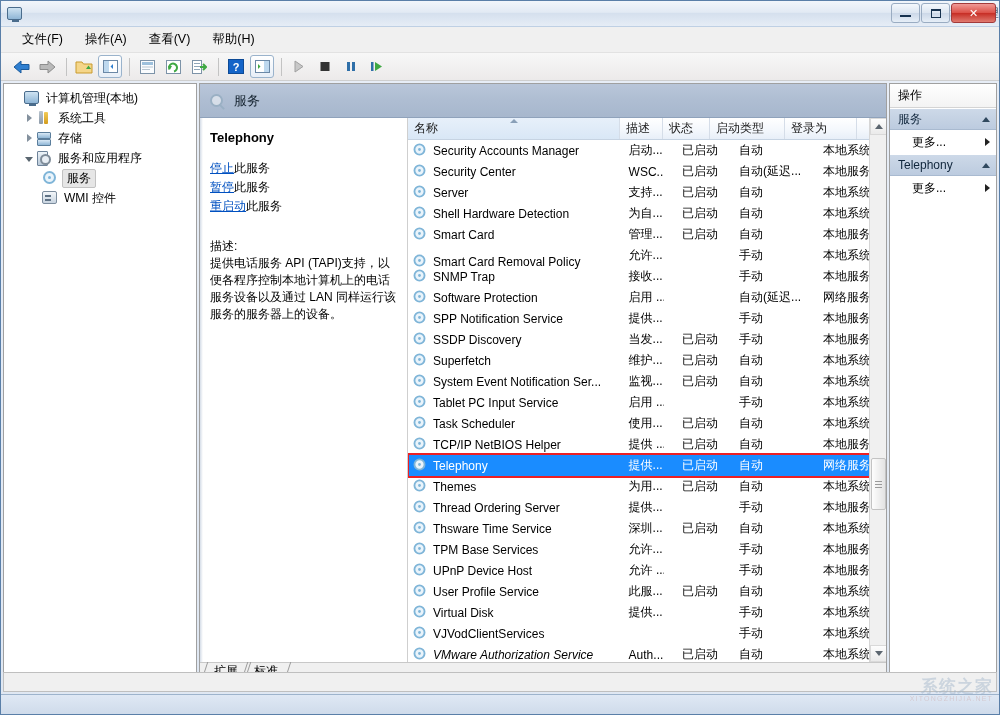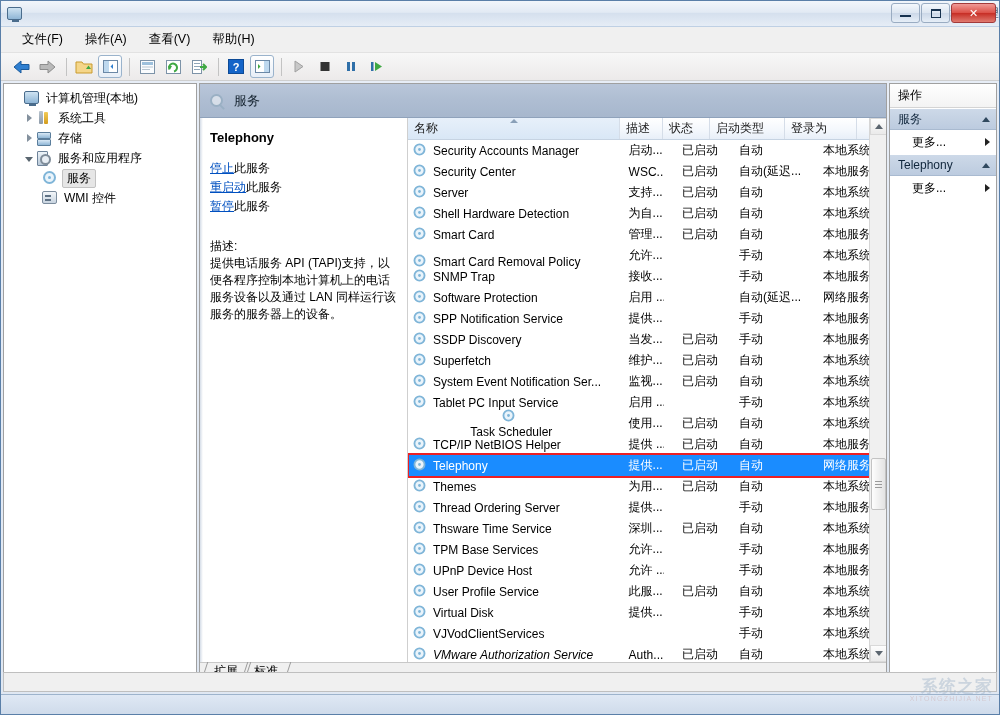--- a/index.html
+++ b/index.html
@@ -523,24 +523,24 @@
 
       <div class="mid-body">
 
         <div class="detail">
           <div class="detail-title">Telephony</div>
 
           <div class="detail-link">
             <a>停止</a><span>此服务</span>
           </div>
           <div class="detail-link">
-            <a>重启动</a><span>此服务</span>
+            <a>暂停</a><span>此服务</span>
           </div>
           <div class="detail-link">
-            <a>暂停</a><span>此服务</span>
+            <a>重启动</a><span>此服务</span>
           </div>
 
           <div class="detail-desc-label">描述:</div>
           <div class="detail-desc">提供电话服务 API (TAPI)支持，以便各程序控制本地计算机上的电话服务设备以及通过 LAN 同样运行该服务的服务器上的设备。</div>
         </div>
 
         <div class="listwrap">
 
           <div class="lv-head">
             <div class="lv-th sorted" style="width:212px;">
@@ -713,21 +713,21 @@
                     <span class="gear sm" style="position:absolute;left:1px;top:0;"></span>
                   </span>
                   <span>Tablet PC Input Service</span>
                 </div>
                 <div class="lv-td" style="width: 43px;">启用 ...</div>
                 <div class="lv-td" style="width: 47px;"></div>
                 <div class="lv-td" style="width: 75px;">手动</div>
                 <div class="lv-td" style="width: 72px;">本地系统</div>
               </div>
               <div class="lv-row">
-                <div class="lv-td name-cell" style="width: 212px; flex-direction: column;">
+                <div class="lv-td name-cell" style="width: 212px;">
                   <span class="svc-icon">
                     <span class="gear sm" style="position:absolute;left:1px;top:0;"></span>
                   </span>
                   <span>Task Scheduler</span>
                 </div>
                 <div class="lv-td" style="width: 43px;">使用...</div>
                 <div class="lv-td" style="width: 47px;">已启动</div>
                 <div class="lv-td" style="width: 75px;">自动</div>
                 <div class="lv-td" style="width: 72px;">本地系统</div>
               </div>

